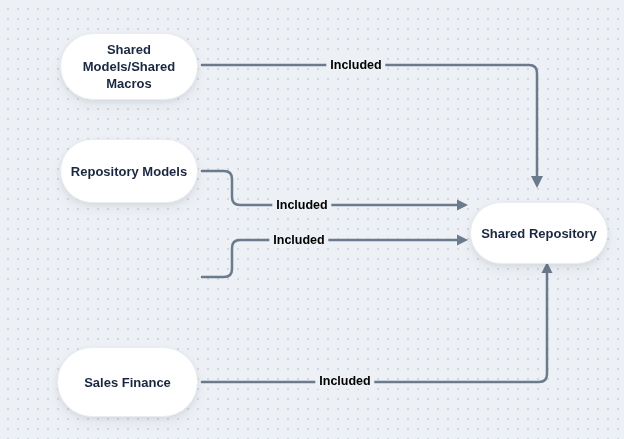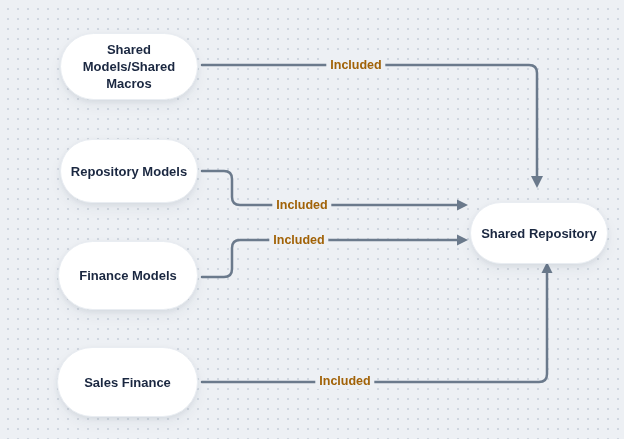--- a/index.html
+++ b/index.html
@@ -52,21 +52,21 @@
   .n-shared-models   { left: 60px;  top: 33px;  width: 138px; height: 67px; }
   .n-marketing       { left: 60px;  top: 139px; width: 138px; height: 64px; }
   .n-finance         { left: 58px;  top: 241px; width: 140px; height: 69px; }
   .n-sales           { left: 57px;  top: 347px; width: 141px; height: 70px; }
   .n-repo            { left: 470px; top: 202px; width: 138px; height: 62px; }
 
   .edge-label {
     position: absolute;
     transform: translate(-50%, -50%);
     background: #edf0f4;
-    color: #a16207;
+    color: #000000;
     font-size: 12.5px;
     font-weight: 600;
     padding: 1px 4px;
     white-space: nowrap;
   }
   .el-0 { left: 356px; top: 65px; }
   .el-1 { left: 302px; top: 205px; }
   .el-2 { left: 299px; top: 240px; }
   .el-3 { left: 345px; top: 381px; }
 </style>
@@ -92,23 +92,20 @@
   <div class="node n-shared-models">
     <span>Shared
 Models/Shared
 Macros</span>
   </div>
 
   <div class="node n-marketing">
     <span>Repository Models</span>
   </div>
 
-  <div class="node n-finance">
-    <span>Finance Models</span>
-  </div>
 
   <div class="node n-sales">
     <span>Sales Finance</span>
   </div>
 
   <div class="node n-repo">
     <span>Shared Repository</span>
   </div>
 
   <span class="edge-label el-0">Included</span>

